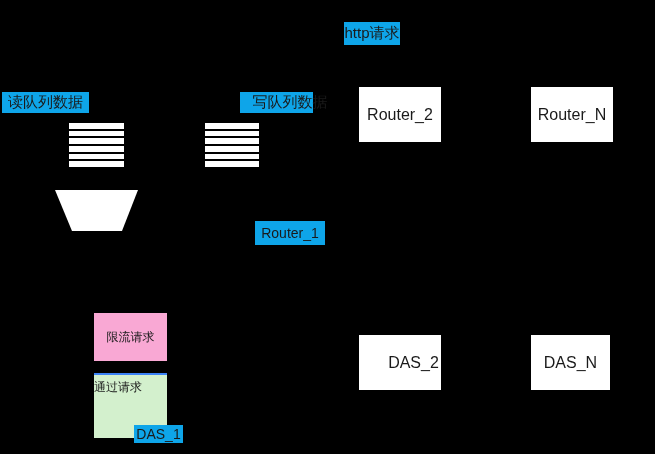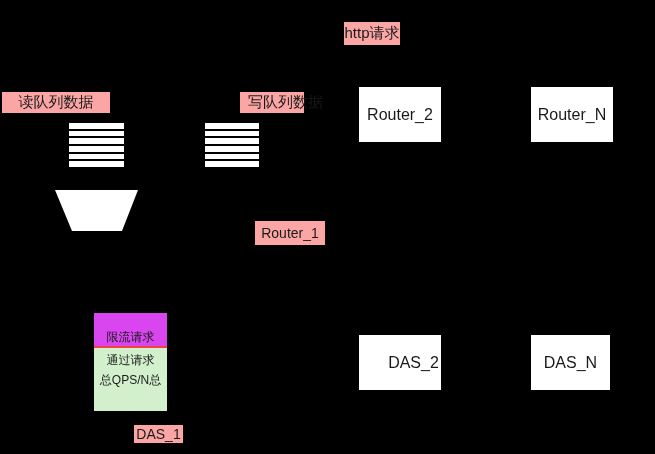--- a/index.html
+++ b/index.html
@@ -12,21 +12,21 @@
     position: relative;
     width: 655px;
     height: 454px;
     background: #000000;
     overflow: hidden;
   }
   .abs { position: absolute; box-sizing: border-box; }
 
   
   .lbl {
-    background: #fca5a5;
+    background: #0ea5e9;
     color: #1a1a1a;
     text-align: center;
     white-space: nowrap;
     display: flex;
     align-items: center;
     justify-content: center;
   }
   .lbl-cjk  { font-size: 15px; }
   .lbl-node { font-size: 14px; }
 
@@ -64,37 +64,38 @@
     color: #1a1a1a;
     font-size: 12px;
     display: flex;
     align-items: center;
     justify-content: center;
     white-space: nowrap;
   }
   .passed-box {
     color: #1a1a1a;
     font-size: 12px;
-    text-align: center;
+    text-align: left;
     line-height: 20px;
     padding-top: 2px;
-    border-top: 2px solid #ef4444;
+    border-top: 2px solid #3b82f6;
     white-space: nowrap;
+    margin-top: 27px;
   }
 </style>
 </head>
 <body>
 
 <div id="canvas">
 
   <div class="abs lbl lbl-cjk" style="left:344px; top:22px; width:56px; height:23px;">http请求</div>
 
-  <div class="abs lbl lbl-cjk" style="left:2px; top:92px; width:108px; height:21px;">读队列数据</div>
+  <div class="abs lbl lbl-cjk" style="left:2px; top:92px; width:87px; height:21px;">读队列数据</div>
 
-  <div class="abs lbl lbl-cjk" style="left:240px; top:92px; width:64px; height:21px;padding-left:27px;">写队列数据</div>
+  <div class="abs lbl lbl-cjk" style="left:240px; top:92px; width:73px; height:21px;padding-left:27px;">写队列数据</div>
 
   <div class="abs queue" style="left:69px; top:123px; width:55px; height:44px;">
     <div class="bar"></div>
     <div class="bar"></div>
     <div class="bar"></div>
     <div class="bar"></div>
     <div class="bar"></div>
     <div class="bar"></div>
   </div>
 
@@ -108,25 +109,24 @@
   </div>
 
   <div class="abs funnel" style="left:55px; top:190px; width:83px; height:41px;"></div>
 
   <div class="abs lbl lbl-node" style="left:255px; top:221px; width:70px; height:24px;">Router_1</div>
 
   <div class="abs node" style="left:359px; top:87px; width:82px; height:55px;">Router_2</div>
 
   <div class="abs node" style="left:531px; top:87px; width:82px; height:55px;">Router_N</div>
 
-  <div class="abs limited-box" style="left:94px; top:313px; width:73px; height:48px; background:#d946ef;">限流请求</div>
+  <div class="abs limited-box" style="left:94px; top:313px; width:73px; height:48px; background:#f9a8d4;">限流请求</div>
 
   <div class="abs passed-box" style="left:94px; top:346px; width:73px; height:65px; background:#d3f0cd;">
     <div>通过请求</div>
-    <div>总QPS/N总</div>
   </div>
 
   <div class="abs lbl lbl-node" style="left:134px; top:425px; width:49px; height:18px;">DAS_1</div>
 
   <div class="abs node" style="left:359px; top:335px; width:82px; height:55px;padding-left:27px;">DAS_2</div>
 
   <div class="abs node" style="left:531px; top:335px; width:79px; height:55px;">DAS_N</div>
 
 </div>
 

